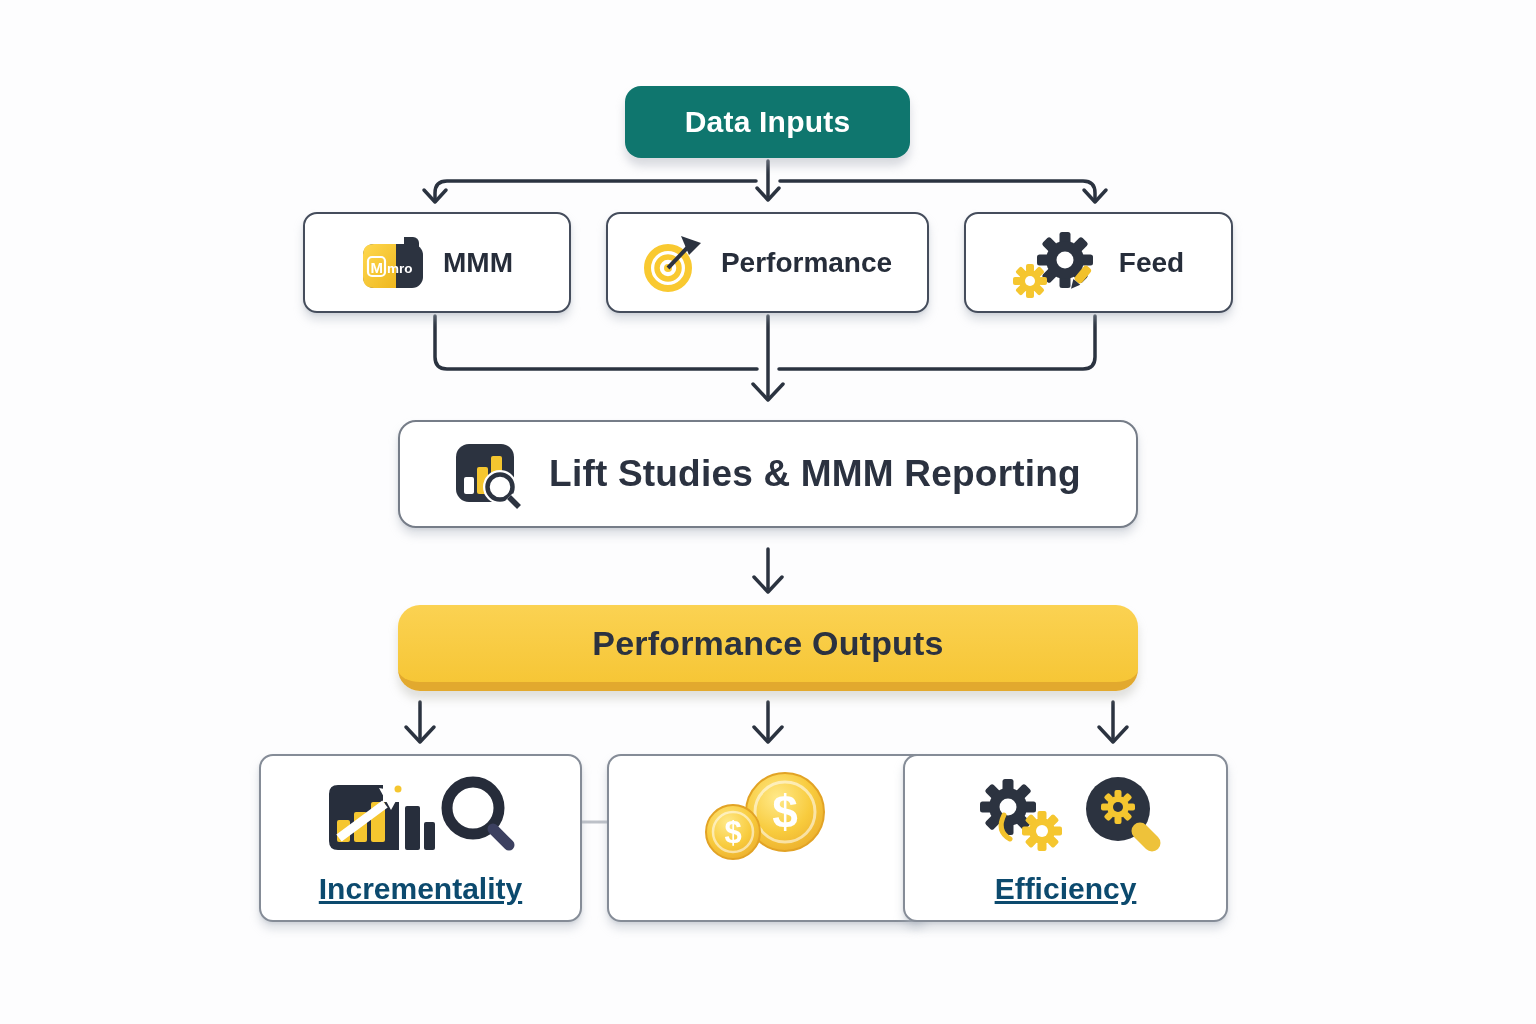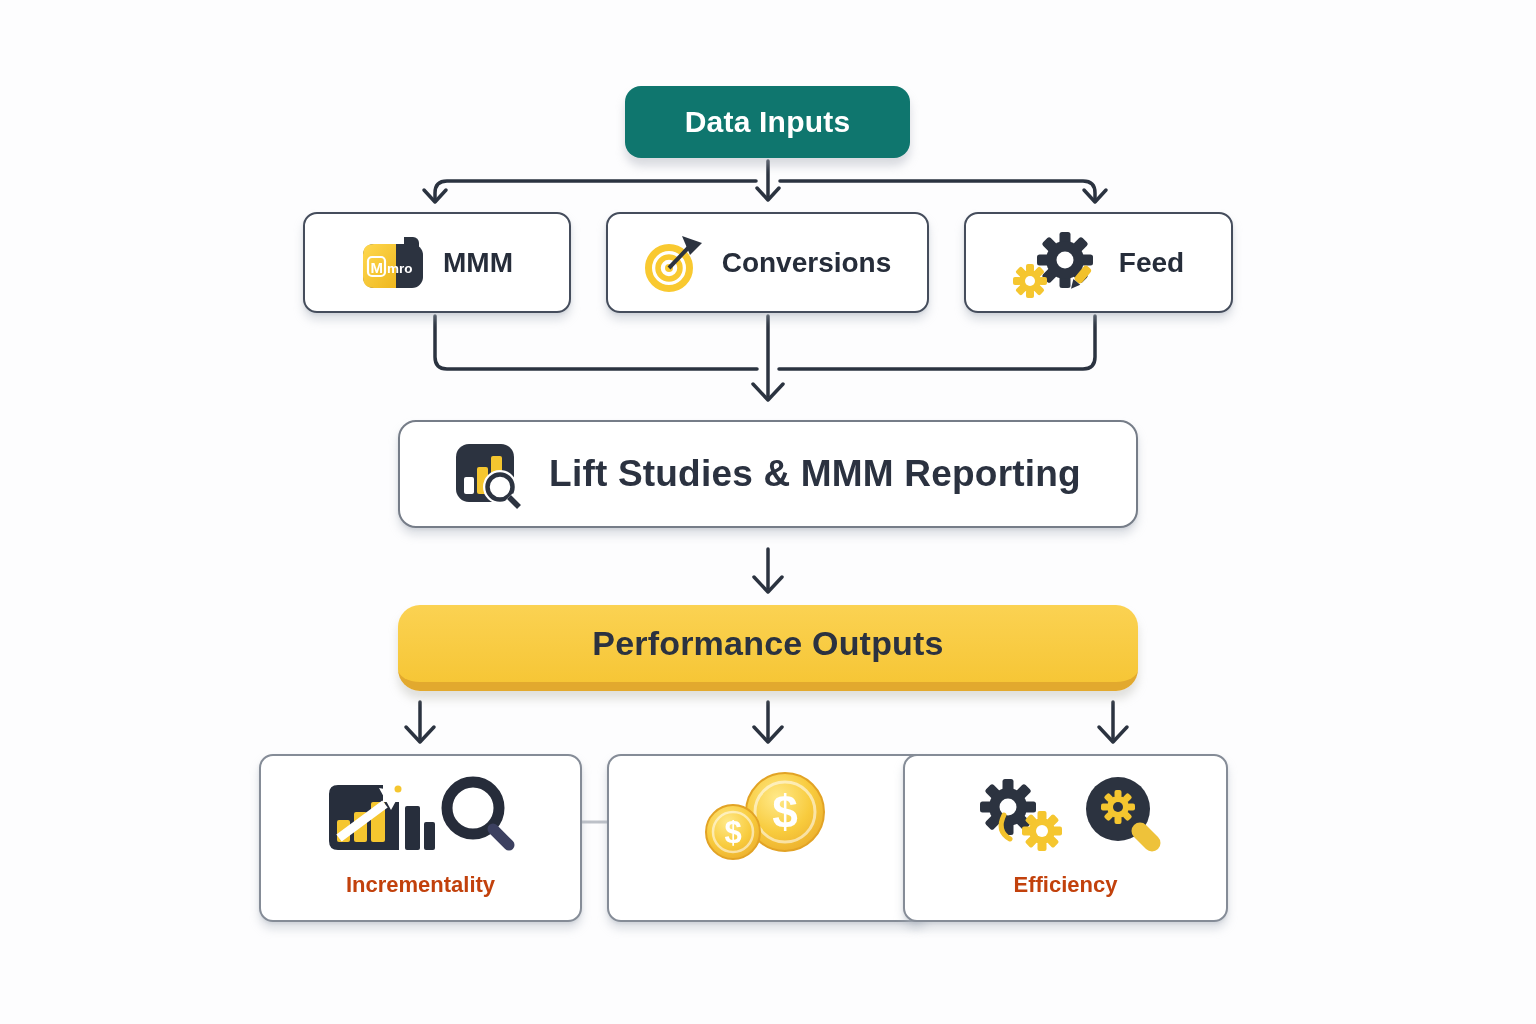--- a/index.html
+++ b/index.html
@@ -57,21 +57,21 @@
     box-shadow:0 8px 10px rgba(180,180,170,.40);
   }
   .yellow-banner .lbl{color:#2b3240;font-size:34px;font-weight:bold;letter-spacing:.2px;}
   .output-node{
     top:754px;height:168px;
     border:2px solid #858c97;
     flex-direction:column;justify-content:flex-start;
     padding-top:12px;
   }
   .output-node .icon-slot{height:100px;display:flex;align-items:center;justify-content:center;}
-  .output-node .lbl{color:#c2410c;font-size:22px;font-weight:bold;margin-top:4px;}
+  .output-node .lbl{color:#0c4a6e;font-size:30px;font-weight:bold;margin-top:4px;text-decoration:underline;}
   .n-incr{left:259px;width:323px;}
   .n-rev{left:607px;width:322px;}
   .n-eff{left:903px;width:325px;}
   .icon{display:flex;align-items:center;justify-content:center;}
 </style>
 </head>
 <body>
 
 <div class="stage">
 
@@ -133,21 +133,21 @@
     <div class="row">
       <span class="icon">
         <svg width="60" height="62" viewBox="0 0 60 62">
           <circle cx="25" cy="36" r="20.5" fill="none" stroke="#f9c930" stroke-width="7"></circle>
           <circle cx="25" cy="36" r="11" fill="#ffffff" stroke="#f9c930" stroke-width="5.5"></circle>
           <circle cx="25" cy="36" r="4" fill="#f9c930"></circle>
           <line x1="25" y1="36" x2="45" y2="15" stroke="#2c3340" stroke-width="4"></line>
           <polygon points="38,4 58,11 46,23" fill="#2c3340"></polygon>
         </svg>
       </span>
-      <span class="lbl">Conversions</span>
+      <span class="lbl">Performance</span>
     </div>
   </div>
 
   <div class="node input-node n-feed">
     <div class="row">
       <span class="icon">
         <svg width="88" height="74" viewBox="0 0 88 74">
           <g transform="translate(52,34)" fill="#2c3340">
             <rect x="-5.5" y="-28" width="11" height="12" rx="2.5"></rect>
             <rect x="-5.5" y="-28" width="11" height="12" rx="2.5" transform="rotate(45)"></rect>

